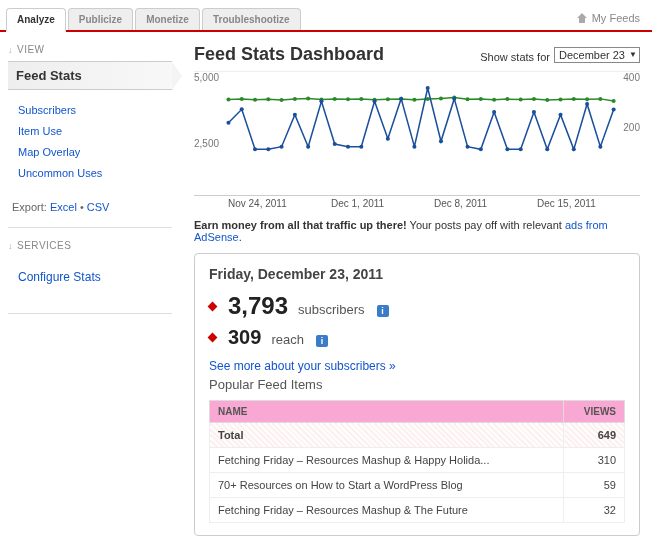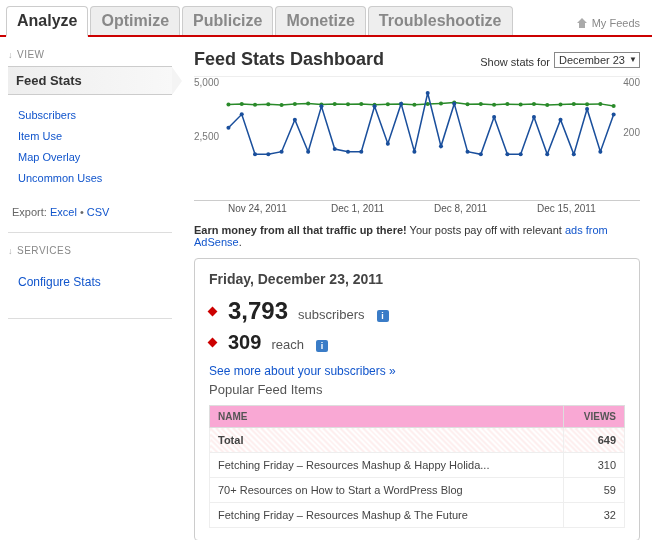--- a/index.html
+++ b/index.html
@@ -1,18 +1,18 @@
 <!DOCTYPE html>
 <html><head>
 <meta charset="utf-8">
 <style>
 * { margin: 0; padding: 0; box-sizing: border-box; }
 body { font-family: Arial, Helvetica, sans-serif; font-size: 12px; color: #333; background: #fff; width: 652px; }
 .tabs { border-bottom: 2px solid #c00; display: flex; align-items: flex-end; padding: 6px 6px 0 6px; }
-.tab { background: #eee; border: 1px solid #ccc; border-bottom: none; border-radius: 4px 4px 0 0; padding: 5px 10px; margin-right: 2px; color: #888; font-weight: bold; cursor: pointer; font-size: 16px; }
+.tab { background: #eee; border: 1px solid #ccc; border-bottom: none; border-radius: 4px 4px 0 0; padding: 5px 10px; margin-right: 2px; color: #888; font-weight: bold; cursor: pointer; font-size: 10px; }
 .tab.active { background: #fff; color: #333; border-bottom: 2px solid #fff; margin-bottom: -2px; z-index: 1; }
 .myfeeds { margin-left: auto; font-size: 11px; color: #888; padding: 6px 6px; display: flex; align-items: center; gap: 4px; }
 .myfeeds .icon { width: 12px; height: 12px; display: inline-block; }
 .container { display: flex; }
 .sidebar { width: 180px; padding: 12px 8px; }
 .sec-head { font-size: 10px; color: #888; letter-spacing: 0.5px; margin-bottom: 6px; display: flex; align-items: center; gap: 4px; }
 .sec-head::before { content: "↓"; font-size: 9px; color: #aaa; }
 .feed-stats-tab { background: linear-gradient(to right, #eee, #f8f8f8); border-top: 1px solid #ccc; border-bottom: 1px solid #ccc; padding: 6px 8px; font-weight: bold; color: #333; font-size: 13px; position: relative; }
 .feed-stats-tab::after { content: ""; position: absolute; right: -10px; top: 0; border-left: 10px solid #f4f4f4; border-top: 14px solid transparent; border-bottom: 14px solid transparent; }
 .side-links { list-style: none; padding: 6px 0 10px 10px; }
@@ -50,21 +50,20 @@
 th.r { text-align: right; }
 td { padding: 6px 8px; border: 1px solid #eee; color: #444; }
 td.r { text-align: right; }
 tr.total td { background: repeating-linear-gradient(45deg, #fdeeee, #fdeeee 2px, #fff 2px, #fff 4px); font-weight: bold; }
 </style>
 </head>
 <body>
 
 <div class="tabs">
   <div class="tab active">Analyze</div>
-  <div class="tab">Optimize</div>
   <div class="tab">Publicize</div>
   <div class="tab">Monetize</div>
   <div class="tab">Troubleshootize</div>
   <div class="myfeeds">
     <span class="icon">
       <svg viewBox="0 0 12 12">
           <path d="M6 1 L11 6 H9 V11 H3 V6 H1 Z" fill="#aaa"></path>
         </svg>
     </span>
     <span>My Feeds</span>
@@ -102,21 +101,21 @@
     <div class="title-row">
       <h1>Feed Stats Dashboard</h1>
       <div class="showstats">
         <span>Show stats for</span>
         <span class="sel">December 23</span>
       </div>
     </div>
 
     <div class="chart">
       <span class="ylab" style="left:0;top:0">5,000</span>
-      <span class="ylab" style="left:0;top:54px">2,500</span>
+      <span class="ylab" style="left:0;top:66px">2,500</span>
       <span class="ylab" style="right:0;top:0">400</span>
       <span class="ylab" style="right:0;top:50px">200</span>
       <svg viewBox="0 0 440 120" preserveAspectRatio="none" id="chart-svg">
           <path d="M34 27.599999999999994 L47.10344827586207 27.120000000000005 L60.20689655172414 27.840000000000003 L73.3103448275862 27.36 L86.41379310344828 28.08 L99.51724137931035 27.120000000000005 L112.62068965517241 26.39999999999999 L125.72413793103449 27.599999999999994 L138.82758620689657 26.879999999999995 L151.9310344827586 27.36 L165.0344827586207 27.120000000000005 L178.13793103448276 27.840000000000003 L191.24137931034483 27.36 L204.3448275862069 26.879999999999995 L217.44827586206898 27.840000000000003 L230.55172413793105 27.120000000000005 L243.6551724137931 26.39999999999999 L256.7586206896552 25.439999999999998 L269.8620689655172 27.36 L282.9655172413793 26.879999999999995 L296.0689655172414 27.840000000000003 L309.17241379310343 27.120000000000005 L322.2758620689655 27.599999999999994 L335.3793103448276 27.120000000000005 L348.48275862068965 28.08 L361.58620689655174 27.599999999999994 L374.6896551724138 27.120000000000005 L387.7931034482759 27.36 L400.89655172413796 26.879999999999995 L414 28.96799999999999 " fill="none" stroke="#2a8a2a" stroke-width="1.5"></path>
           <circle cx="34" cy="27.599999999999994" r="2" fill="#2a8a2a"></circle>
           <circle cx="47.10344827586207" cy="27.120000000000005" r="2" fill="#2a8a2a"></circle>
           <circle cx="60.20689655172414" cy="27.840000000000003" r="2" fill="#2a8a2a"></circle>
           <circle cx="73.3103448275862" cy="27.36" r="2" fill="#2a8a2a"></circle>
           <circle cx="86.41379310344828" cy="28.08" r="2" fill="#2a8a2a"></circle>
           <circle cx="99.51724137931035" cy="27.120000000000005" r="2" fill="#2a8a2a"></circle>

